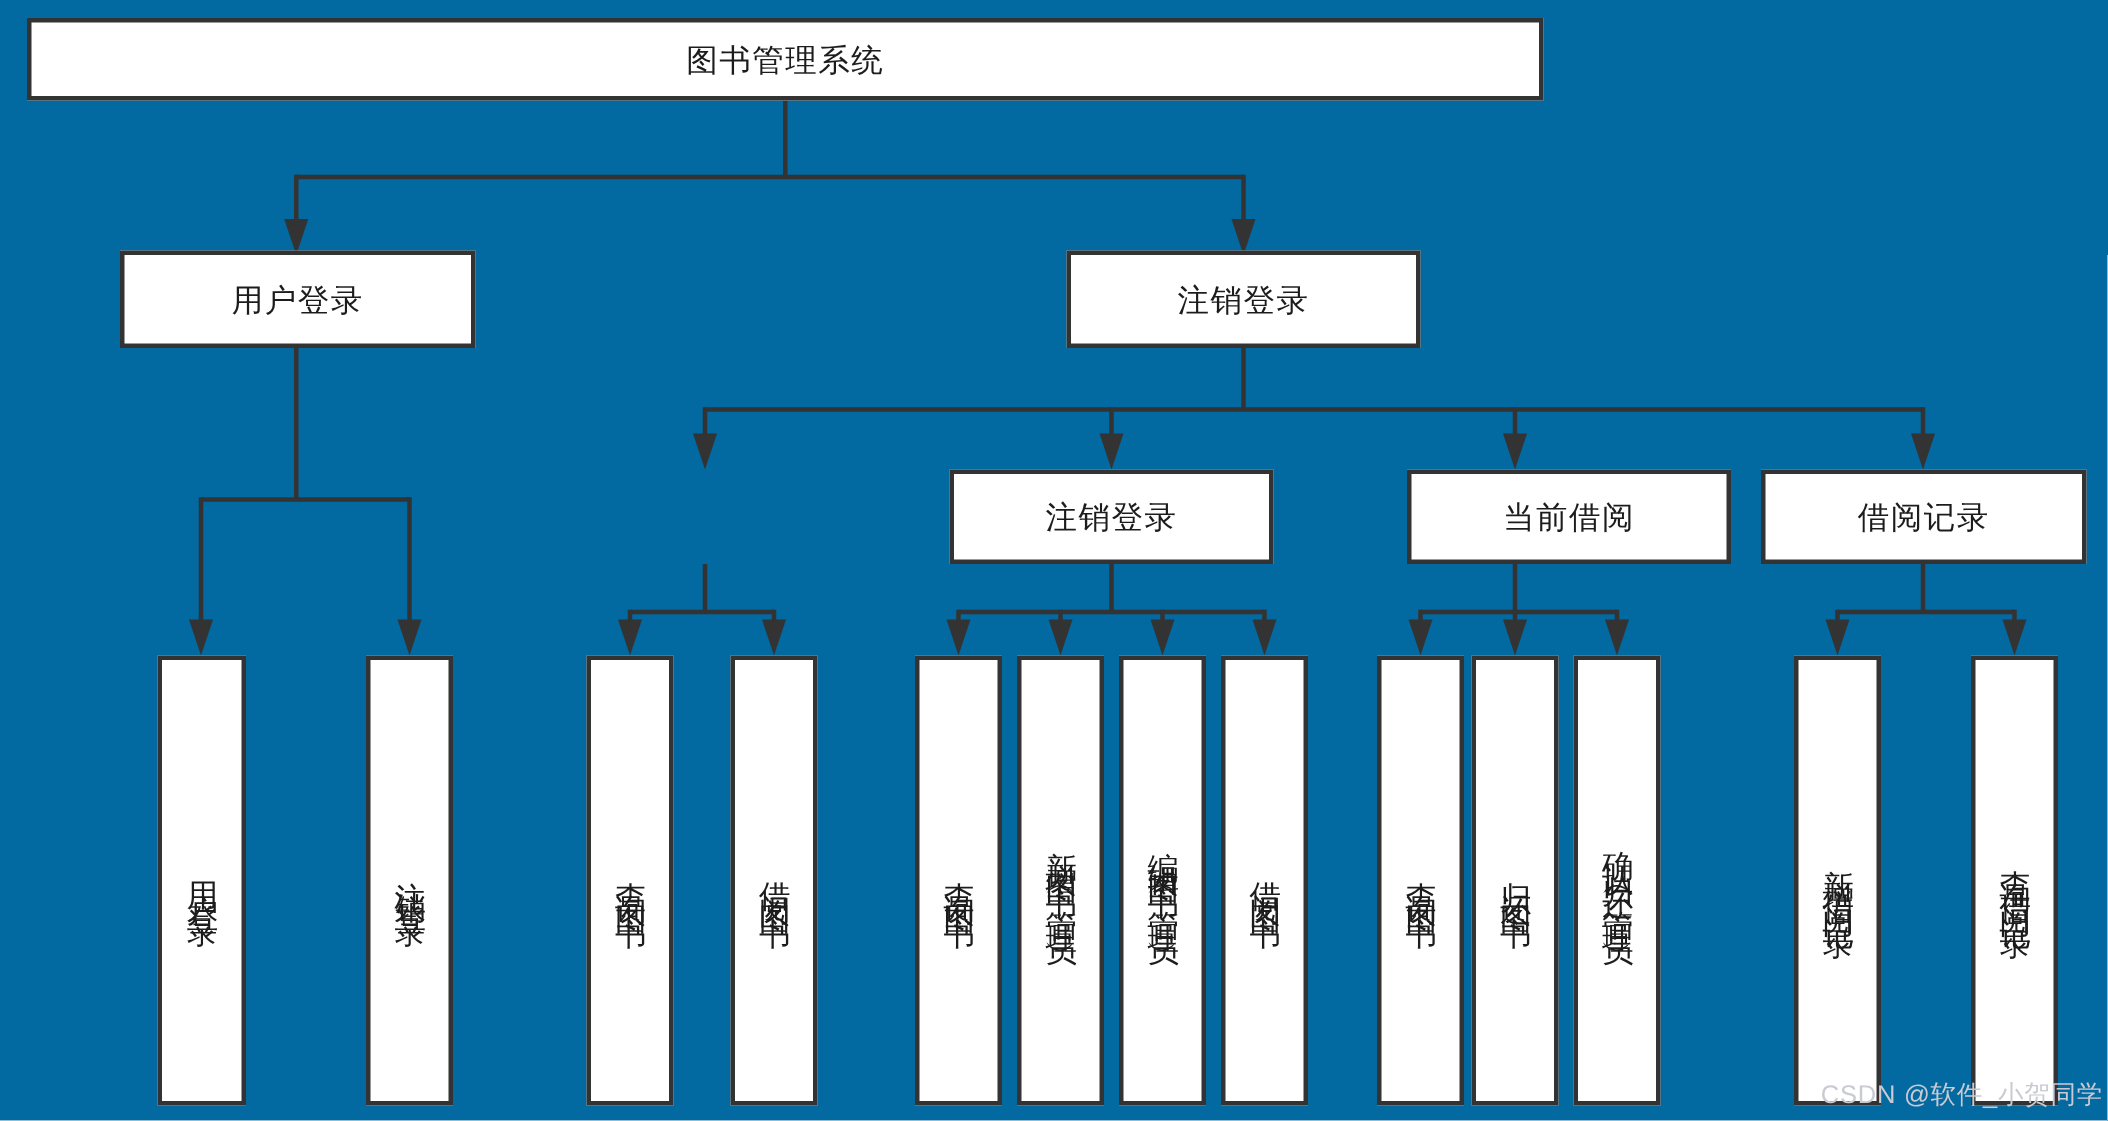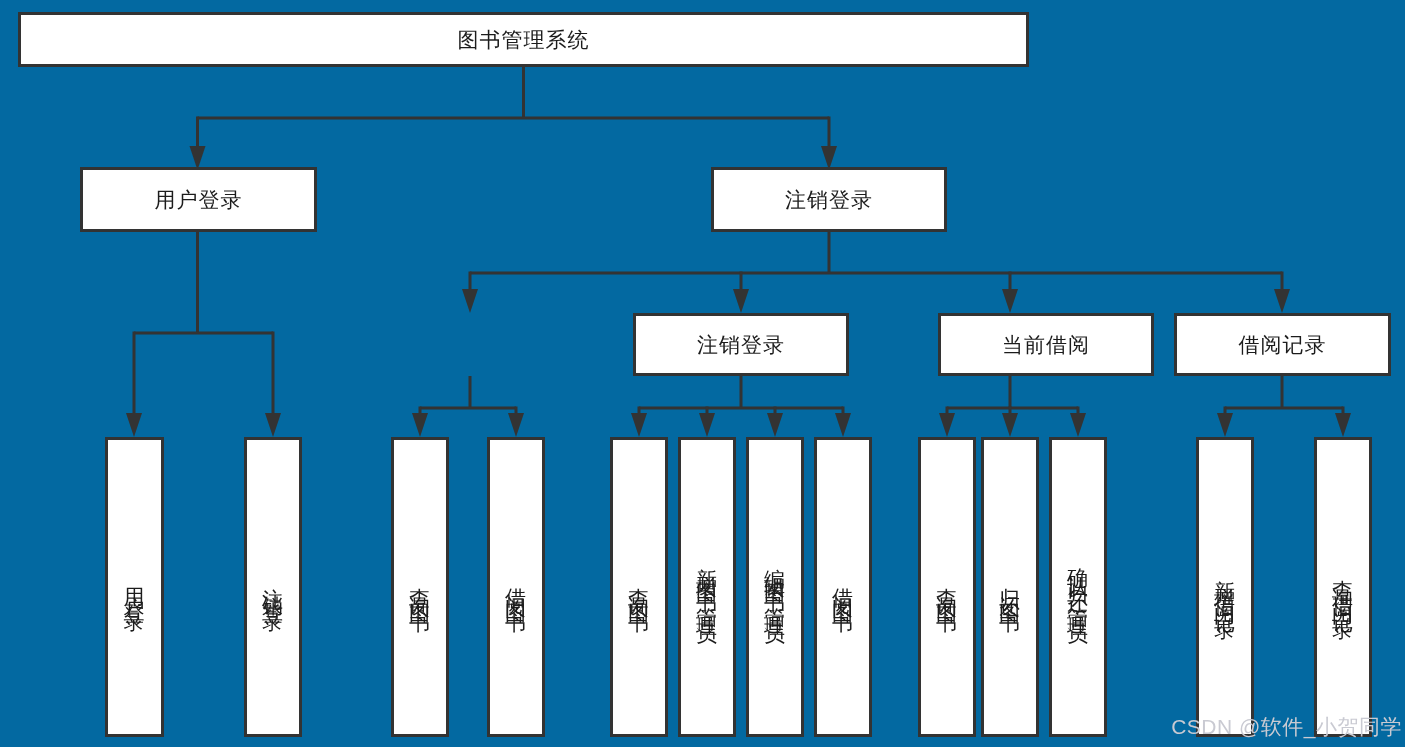--- a/index.html
+++ b/index.html
@@ -60,21 +60,21 @@
     font-size: 21px;
     letter-spacing: 8px;
     color: #1c1c1c;
     line-height: 1;
     white-space: nowrap;
   }
   .watermark {
     position: absolute;
     right: 3px;
     bottom: 6px;
-    font-size: 21px;
+    font-size: 17px;
     color: #c9cad2;
     letter-spacing: 0.5px;
     white-space: nowrap;
   }
 </style>
 </head>
 <body>
 
 <div id="stage">
 

